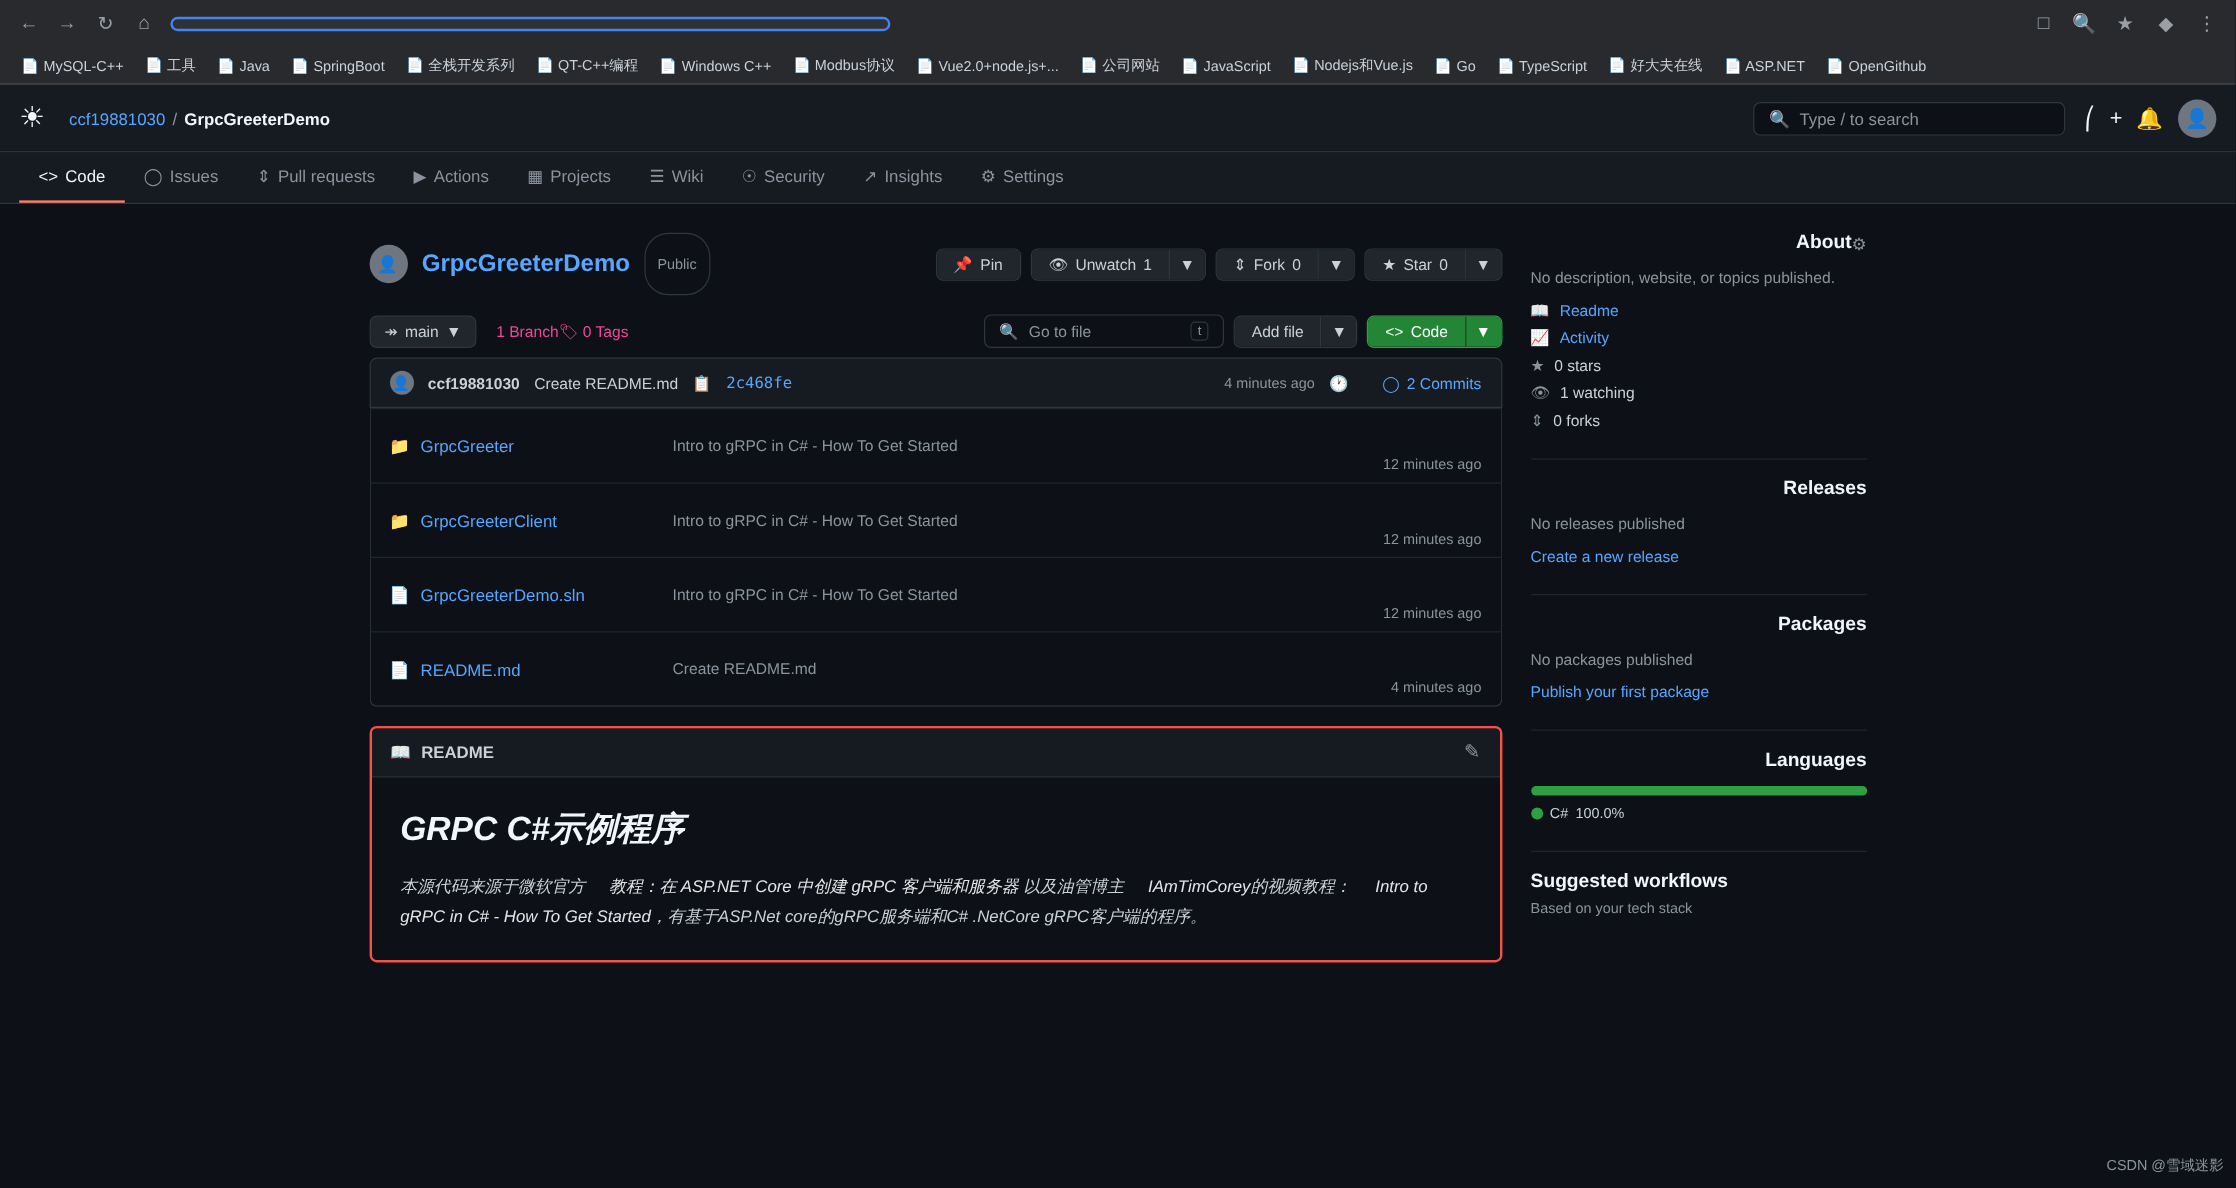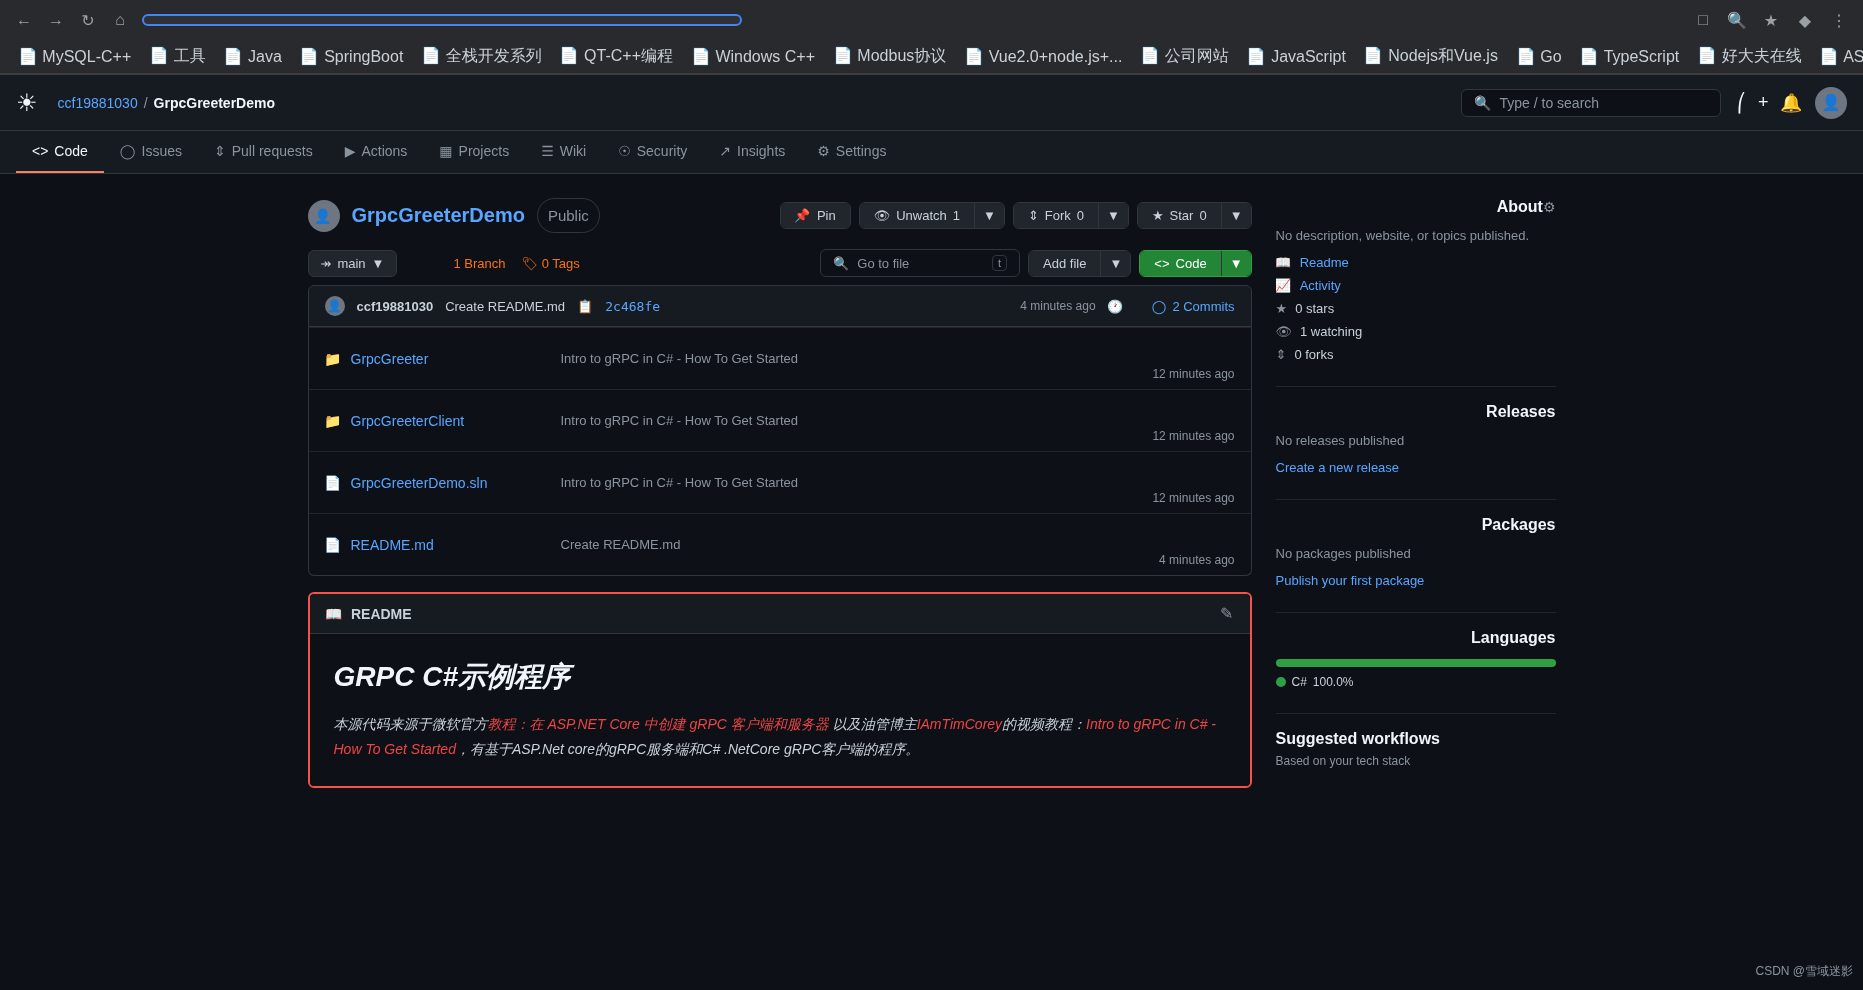--- a/index.html
+++ b/index.html
@@ -80,21 +80,21 @@
       border-bottom: 1px solid #3c3c3c;
       overflow: hidden;
     }
     .bookmark-item {
       display: flex;
       align-items: center;
       gap: 4px;
       padding: 3px 8px;
       border-radius: 4px;
       color: #c9d1d9;
-      font-size: 16px;
+      font-size: 12px;
       white-space: nowrap;
       cursor: pointer;
     }
 
     
     .gh-header {
       background: #161b22;
       border-bottom: 1px solid #30363d;
       padding: 0 16px;
       display: flex;
@@ -219,22 +219,22 @@
       justify-content: center;
     }
     .repo-name {
       font-size: 20px;
       font-weight: 600;
       color: #58a6ff;
     }
     .repo-badge {
       border: 1px solid #30363d;
       border-radius: 20px;
-      padding: 8px 10px;
-      font-size: 15px;
+      padding: 18px 10px;
+      font-size: 12px;
       color: #8b949e;
     }
     .repo-title-actions {
       display: flex;
       gap: 8px;
     }
     .action-btn {
       display: flex;
       align-items: center;
       gap: 6px;
@@ -289,24 +289,22 @@
       border: 1px solid #30363d;
       border-radius: 6px;
       background: #21262d;
       color: #c9d1d9;
       font-size: 13px;
       cursor: pointer;
     }
     .branch-stats {
       display: flex;
       align-items: center;
-      gap: 16px;
-      color: #f97316;
-      font-size: 13px;
-      margin-left: 40px;
+      color: #ec4899;
+      font-size: 13px;
     }
     .branch-stat { cursor: pointer; }
     .go-to-file {
       margin-left: auto;
       display: flex;
       align-items: center;
       gap: 8px;
     }
     .go-to-file-input {
       display: flex;
@@ -443,21 +441,21 @@
       font-size: 28px;
       font-weight: 700;
       color: #f0f6fc;
       margin-bottom: 16px;
     }
     .readme-text {
       color: #c9d1d9;
       font-size: 14px;
       line-height: 1.8;
     }
-    .readme-link { color: #ef4444; text-decoration: none; }
+    .readme-link { color: #e5e5e5; text-decoration: none; margin-left: 20px; }
 
     
     .repo-sidebar {
       width: 280px;
       flex-shrink: 0;
     }
     .sidebar-section {
       margin-bottom: 24px;
     }
     .sidebar-section-header {

